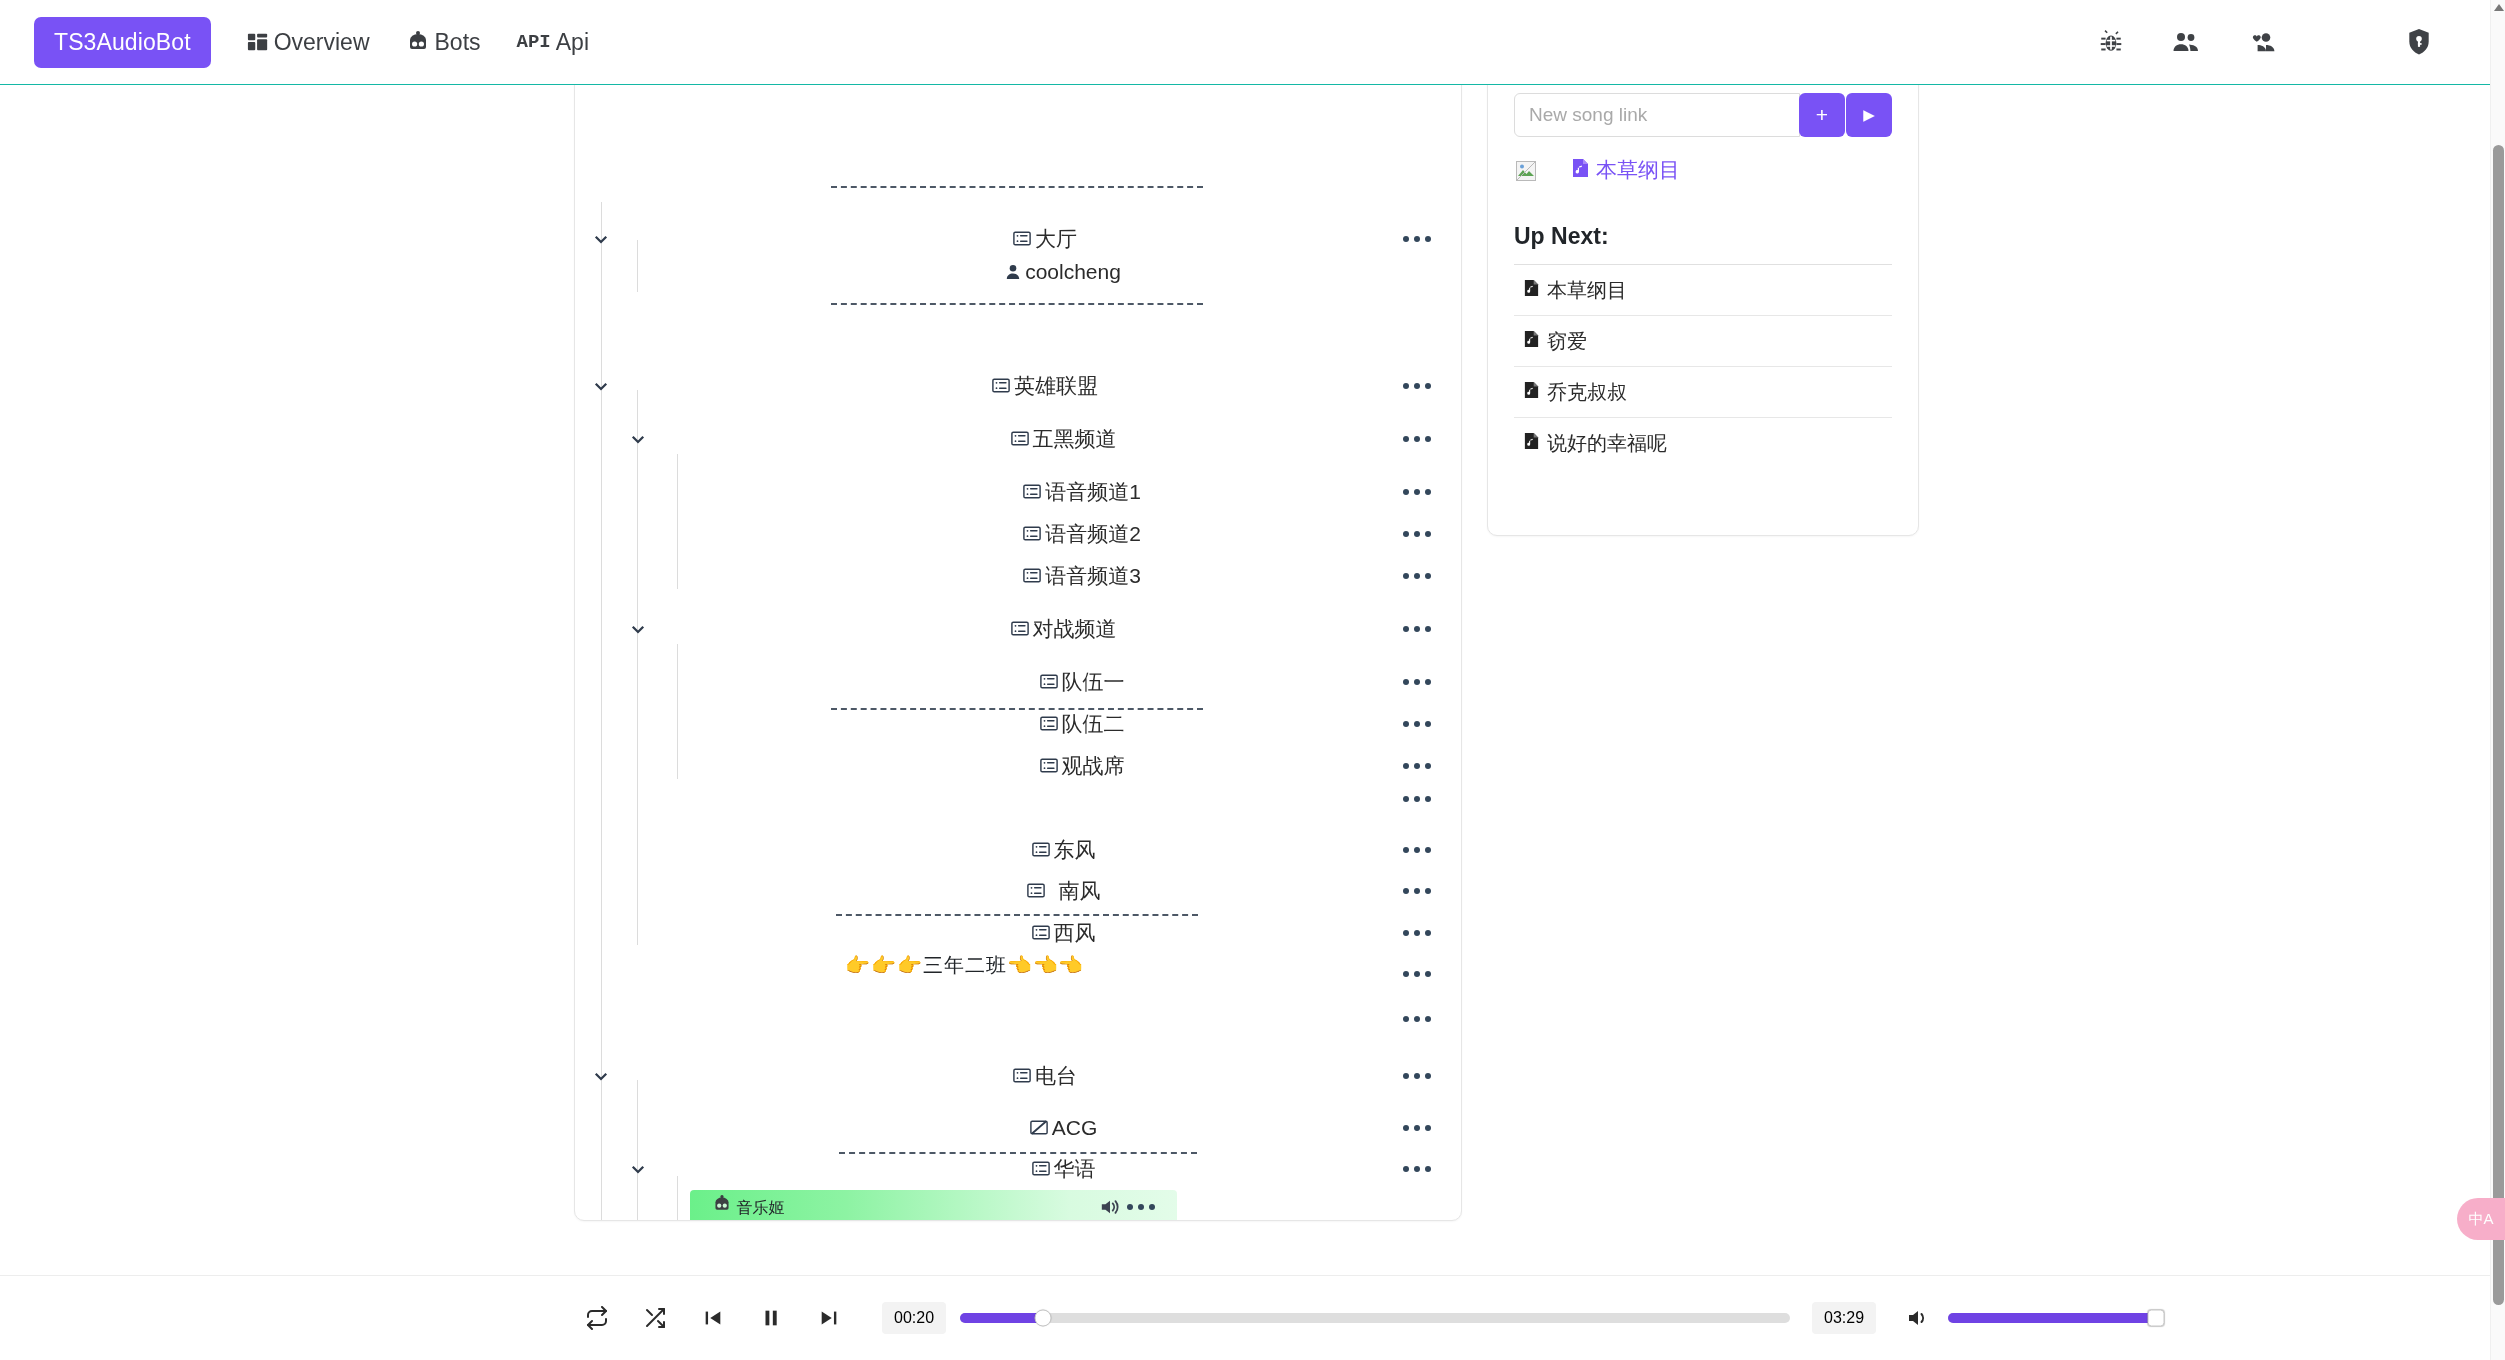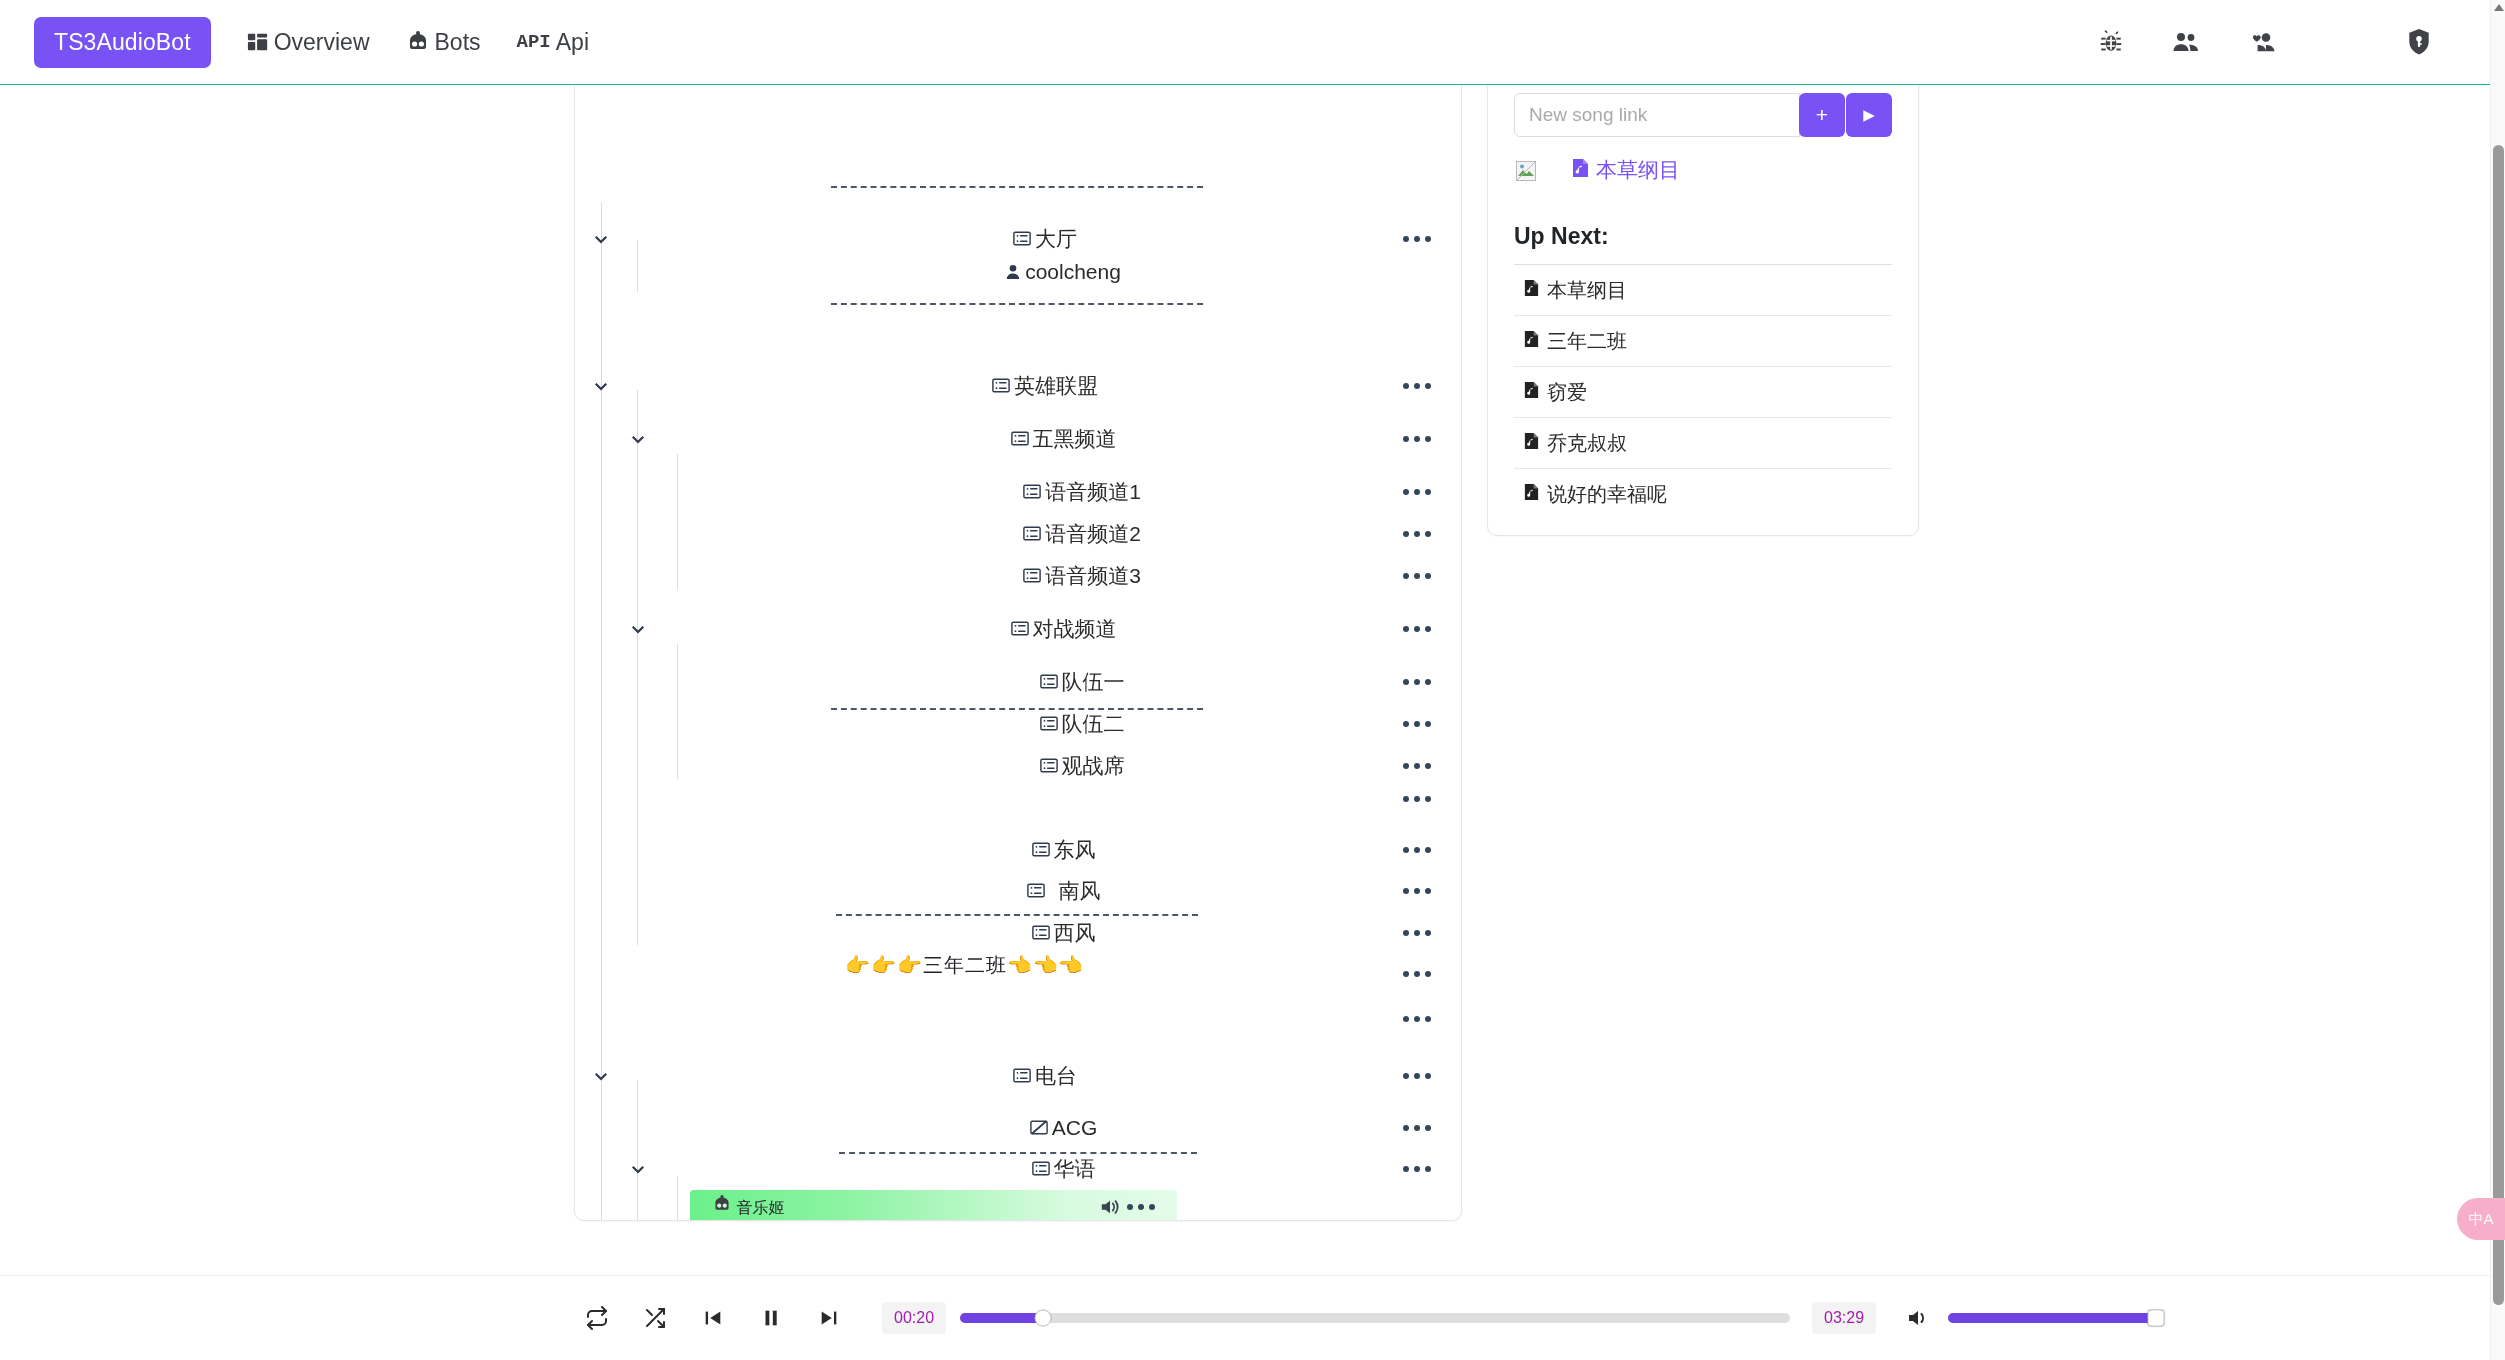--- a/index.html
+++ b/index.html
@@ -222,21 +222,21 @@
   .ctrl {
     width: 38px; height: 38px;
     display: inline-flex; align-items: center; justify-content: center;
     cursor: pointer;
     margin-right: 20px;
   }
   .timebox {
     background: #f3f3f3;
     border-radius: 4px;
     font-size: 16px;
-    color: #a21caf;
+    color: #000000;
     padding: 7px 12px;
     margin: 13px 14px;
     min-width: 54px;
     text-align: center;
   }
   .slider {
     position: relative;
     height: 10px;
     background: #dedede;
     border-radius: 6px;
@@ -832,30 +832,20 @@
         <span>本草纲目</span>
       </div>
       <div class="pl-item">
         <span>
           <svg width="15" height="18" viewBox="0 0 17 20">
               <path d="M1 1h10l5 5v13H1z" fill="#222"></path>
               <path d="M11 1l5 5h-5z" fill="#777"></path>
               <path d="M7 8.5v5.2a1.7 1.7 0 1 1-1.2-1.6V9.8l4-.9v-1.5z" fill="#fff"></path>
             </svg>
         </span>
-        <span>三年二班</span>
-      </div>
-      <div class="pl-item">
-        <span>
-          <svg width="15" height="18" viewBox="0 0 17 20">
-              <path d="M1 1h10l5 5v13H1z" fill="#222"></path>
-              <path d="M11 1l5 5h-5z" fill="#777"></path>
-              <path d="M7 8.5v5.2a1.7 1.7 0 1 1-1.2-1.6V9.8l4-.9v-1.5z" fill="#fff"></path>
-            </svg>
-        </span>
         <span>窃爱</span>
       </div>
       <div class="pl-item">
         <span>
           <svg width="15" height="18" viewBox="0 0 17 20">
               <path d="M1 1h10l5 5v13H1z" fill="#222"></path>
               <path d="M11 1l5 5h-5z" fill="#777"></path>
               <path d="M7 8.5v5.2a1.7 1.7 0 1 1-1.2-1.6V9.8l4-.9v-1.5z" fill="#fff"></path>
             </svg>
         </span>

